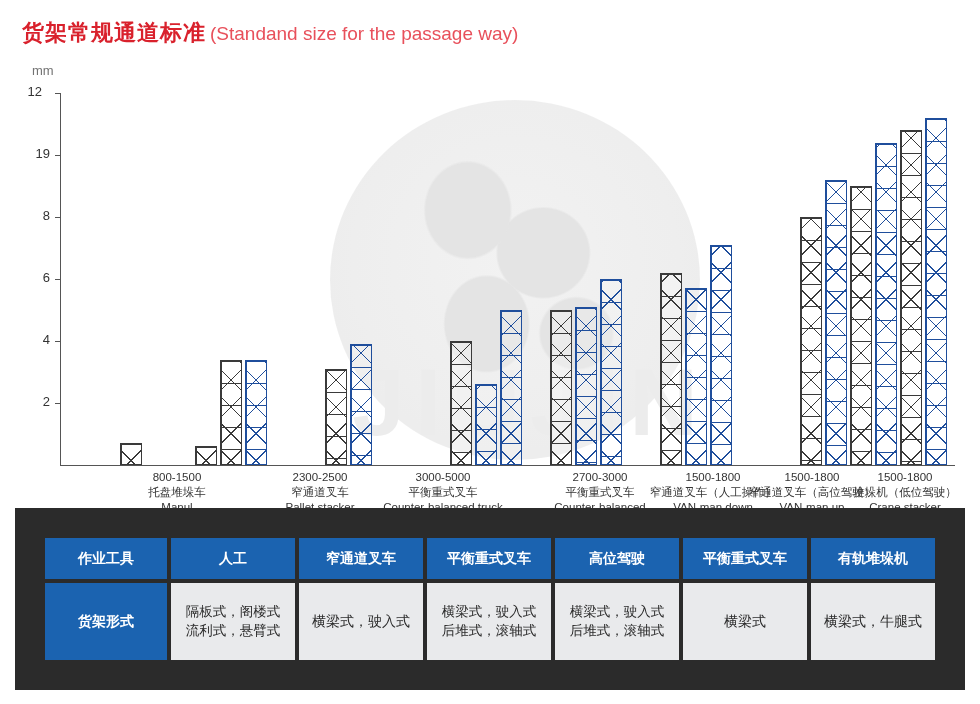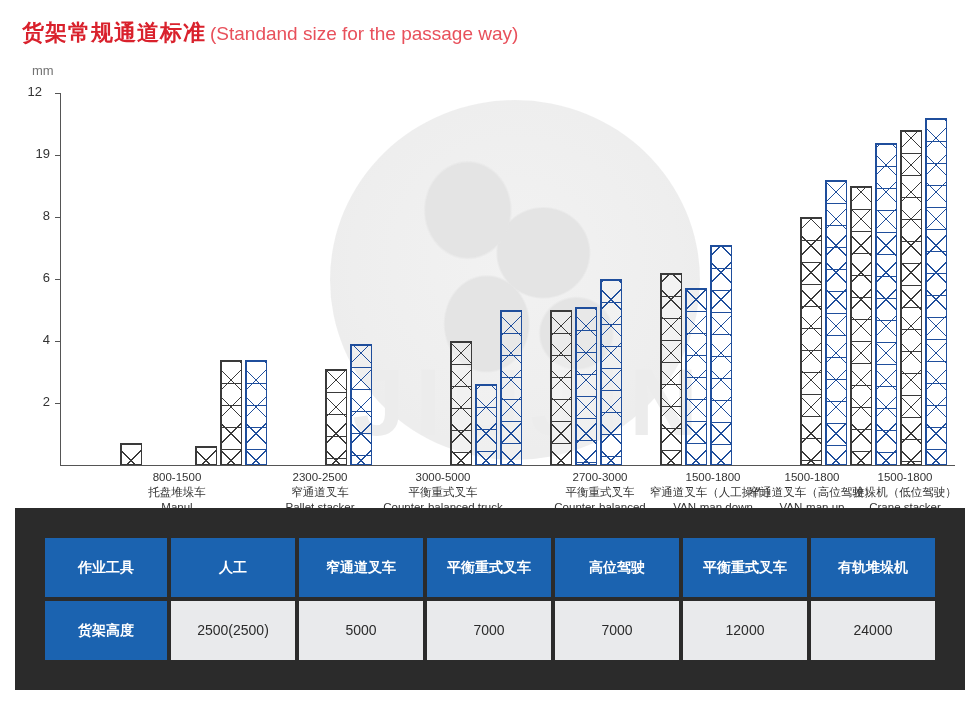--- a/index.html
+++ b/index.html
@@ -195,23 +195,23 @@
         <tr>
           <td class="hdr rowhdr">作业工具</td>
           <td class="hdr">人工</td>
           <td class="hdr">窄通道叉车</td>
           <td class="hdr">平衡重式叉车</td>
           <td class="hdr">高位驾驶</td>
           <td class="hdr">平衡重式叉车</td>
           <td class="hdr">有轨堆垛机</td>
         </tr>
         <tr>
-          <td class="rowhdr hdr">货架高度</td>
-          <td class="val">2500(2500)</td>
-          <td class="val">5000</td>
-          <td class="val">7000</td>
-          <td class="val">7000</td>
-          <td class="val">12000</td>
-          <td class="val">24000</td>
+          <td class="rowhdr hdr">货架形式</td>
+          <td class="val small">隔板式，阁楼式<br>流利式，悬臂式</td>
+          <td class="val">横梁式，驶入式</td>
+          <td class="val small">横梁式，驶入式<br>后堆式，滚轴式</td>
+          <td class="val small">横梁式，驶入式<br>后堆式，滚轴式</td>
+          <td class="val">横梁式</td>
+          <td class="val">横梁式，牛腿式</td>
         </tr>
       </tbody>
   </table>
 </div>
 
 </body></html>

